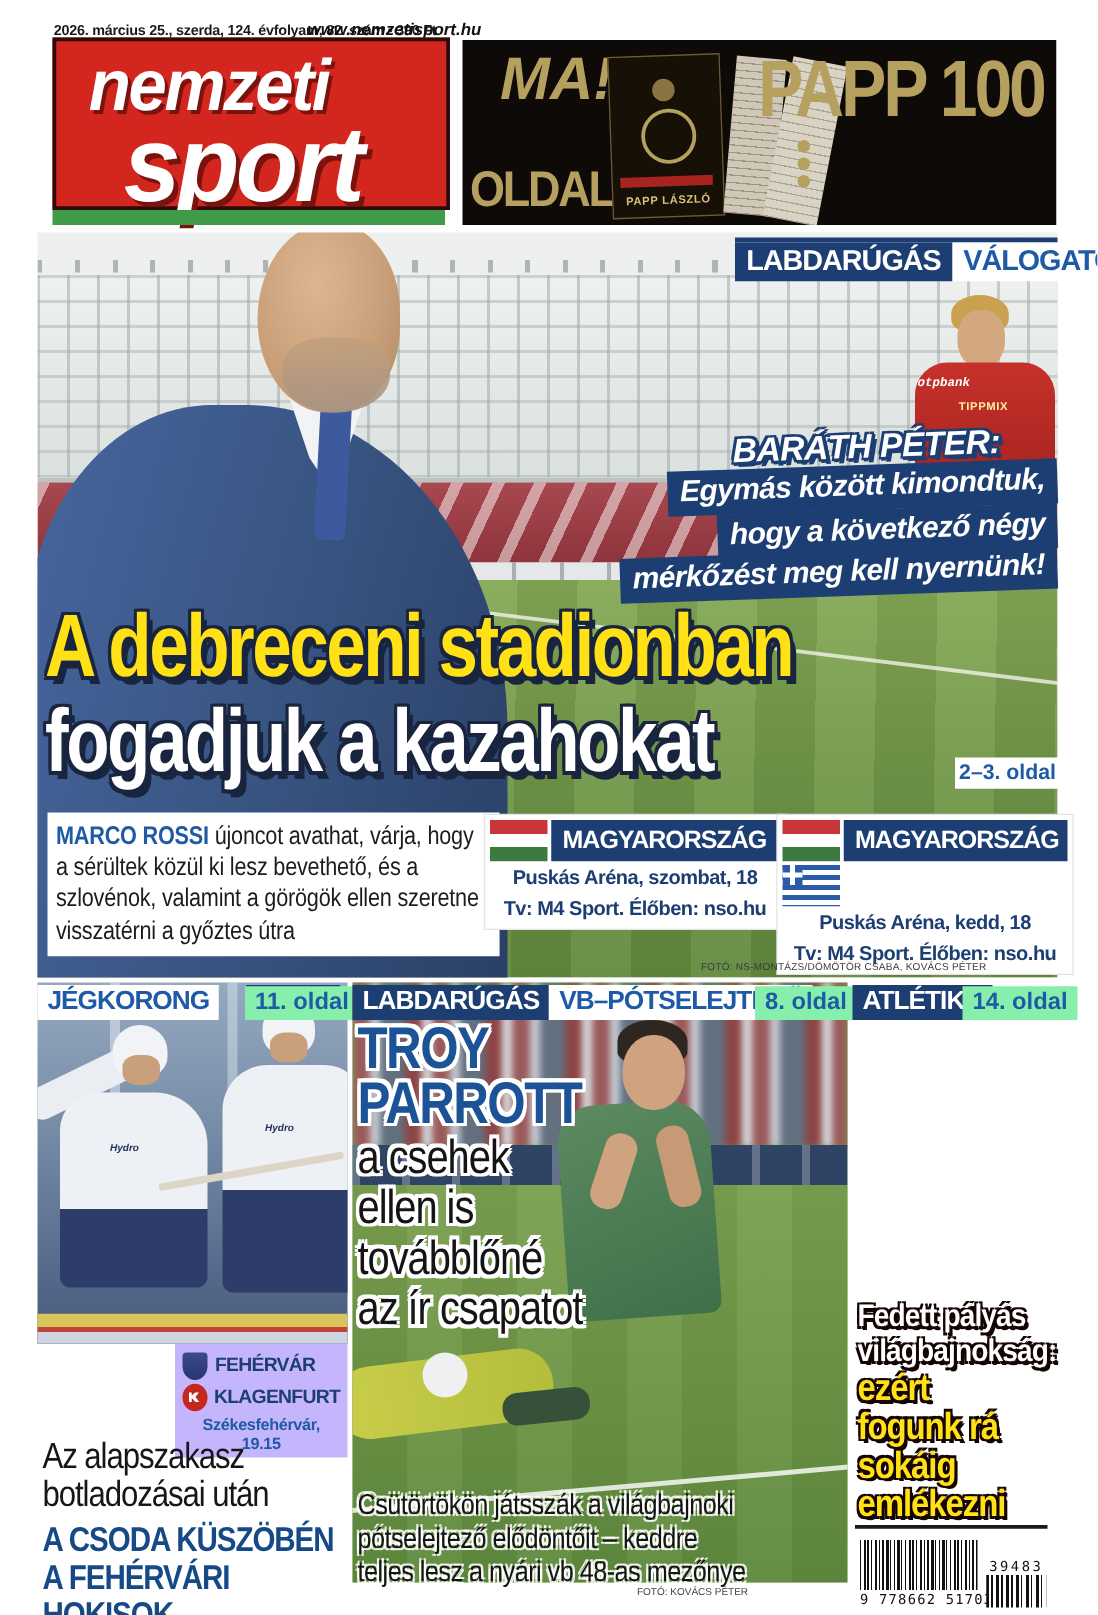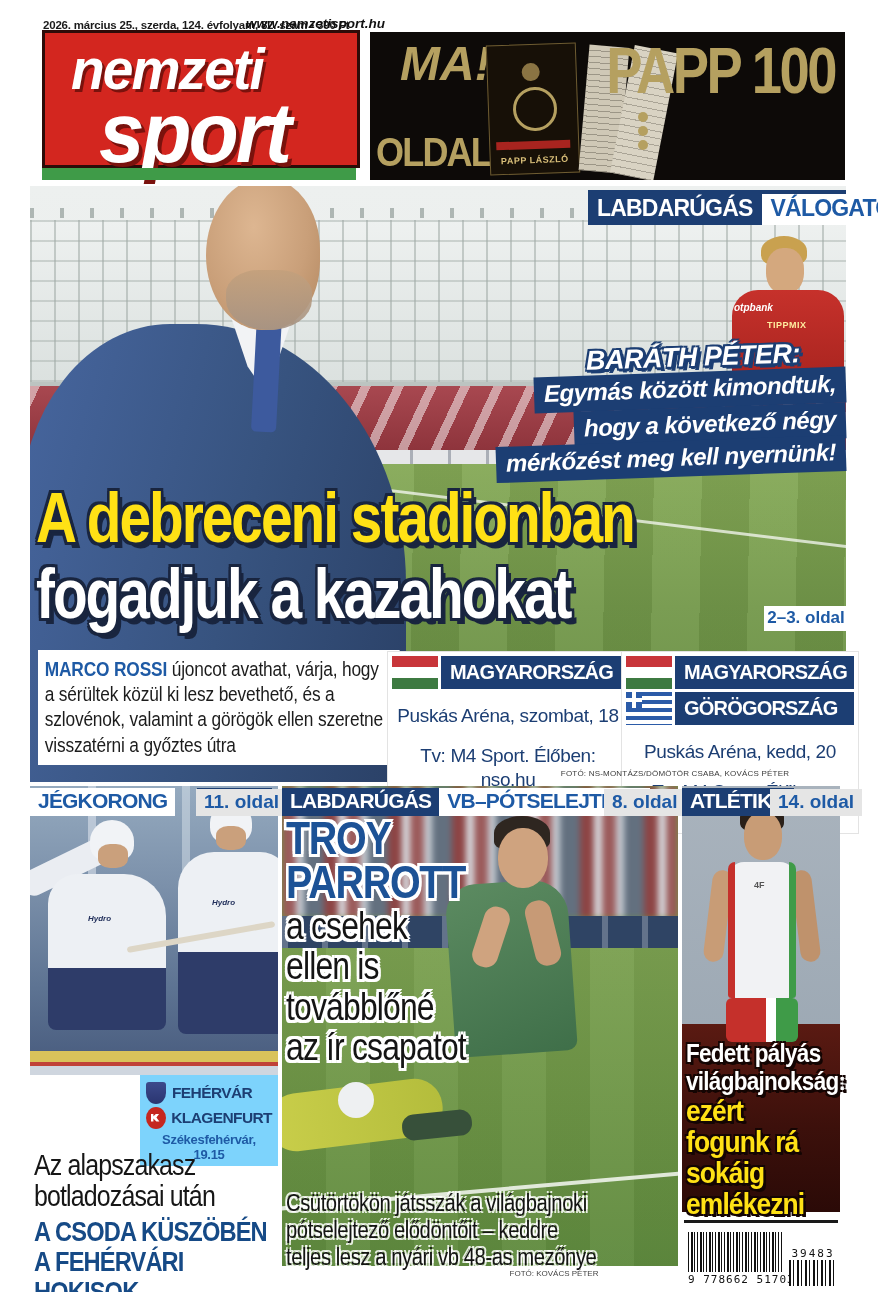--- a/index.html
+++ b/index.html
@@ -65,21 +65,21 @@
   .rossi-head{position:absolute;left:176px;top:-8px;width:114px;height:152px;
               background:radial-gradient(ellipse at 42% 32%,#ddb691 0%,#c99f79 58%,#b2875f 100%);
               border-radius:52% 48% 46% 50%;}
   .rossi-beard{position:absolute;left:196px;top:84px;width:86px;height:60px;
                background:linear-gradient(#c3a07c,#a59384);border-radius:40% 40% 52% 52%;opacity:.9;}
 
   .pl-hair{position:absolute;left:731px;top:50px;width:46px;height:30px;background:#c9a14f;border-radius:50% 50% 35% 35%;}
   .pl-face{position:absolute;left:736px;top:62px;width:38px;height:46px;background:#d4a87e;border-radius:45%;}
   .pl-body{position:absolute;left:702px;top:104px;width:112px;height:94px;
            background:linear-gradient(180deg,#c6312b 0%,#a8241f 100%);border-radius:26px 26px 0 0;}
-  .pl-sp1{position:absolute;left:704px;top:116px;color:#fff;font-weight:bold;font-style:italic;font-size:10px;}
+  .pl-sp1{position:absolute;left:704px;top:116px;color:#fff;font-weight:bold;font-style:italic;font-size:10px;font-family:Liberation Mono, monospace;}
   .pl-sp2{position:absolute;left:737px;top:134px;color:#ffec9f;font-weight:900;font-size:9px;letter-spacing:.5px;}
 
   
   .tagbar{left:588px;top:190px;width:258px;border-top:4px solid #1c3e73;display:flex;}
   .tag-navy{background:#1c3e73;color:#fff;}
   .tag-white{background:#fff;color:#1e5aa5;}
   .tagbar span{font-weight:900;font-size:23px;letter-spacing:-0.8px;padding:1px 9px 3px 9px;white-space:nowrap;}
 
   
   .quote-speaker{left:586px;top:342px;color:#fff;font-weight:900;font-style:italic;font-size:27px;letter-spacing:-0.5px;
@@ -111,29 +111,29 @@
   .flag{width:46px;height:33px;margin-right:3px;position:relative;overflow:hidden;}
   .flag-hu{background:linear-gradient(180deg,#c8353a 0 33%,#fff 33% 66%,#3d7a41 66% 100%);}
   .flag-si{background:linear-gradient(180deg,#fff 0 33%,#2b5ba8 33% 66%,#c8353a 66% 100%);}
   .flag-si i{position:absolute;left:8px;top:8px;width:9px;height:11px;background:#2b5ba8;border:1px solid #fff;border-radius:0 0 50% 50%;}
   .flag-gr{background:repeating-linear-gradient(180deg,#2b5ba8 0 4px,#fff 4px 8px);}
   .flag-gr i{position:absolute;left:0;top:0;width:16px;height:16px;background:#2b5ba8;}
   .flag-gr i:before{content:"";position:absolute;left:6px;top:0;width:4px;height:16px;background:#fff;}
   .flag-gr i:after{content:"";position:absolute;left:0;top:6px;width:16px;height:4px;background:#fff;}
   .match-team{flex:1;background:#1c3e73;color:#fff;font-weight:900;font-size:20px;letter-spacing:-0.8px;
               display:flex;align-items:center;padding-left:9px;white-space:nowrap;}
-  .match-info{text-align:center;color:#1c3e73;font-weight:400;font-size:19px;line-height:1.3;margin-top:15px;letter-spacing:-0.4px;}
+  .match-info{text-align:center;color:#1c3e73;font-weight:700;font-size:16px;line-height:1.3;margin-top:4px;letter-spacing:-0.4px;}
   .hero-credit{left:504px;top:769px;width:342px;text-align:center;font-size:8px;color:#3a3a3a;letter-spacing:.2px;}
 
   
   .colhead span{font-weight:900;font-size:21px;letter-spacing:-0.8px;padding:1px 8px 3px 8px;white-space:nowrap;}
   .ch-left{left:30px;top:788px;display:flex;gap:22px;}
   .ch-mid{left:282px;top:788px;display:flex;}
   .ch-right{left:682px;top:788px;display:flex;}
-  .pg-box{position:absolute;background:#e5e5e5;color:#1e5aa5;font-weight:900;font-size:19px;padding:2px 8px 3px 8px;white-space:nowrap;}
+  .pg-box{position:absolute;background:#86efac;color:#1e5aa5;font-weight:900;font-size:19px;padding:2px 8px 3px 8px;white-space:nowrap;}
   .pg11{left:196px;top:789px;} .pg8{left:604px;top:789px;} .pg14{left:770px;top:789px;}
 
   
   .hockey{left:30px;top:786px;width:248px;height:289px;overflow:hidden;
           background:linear-gradient(180deg,#95aabf 0%,#7b90aa 35%,#5d7392 70%,#46597c 100%);}
   .hk-glass1{position:absolute;left:58px;top:0;width:8px;height:170px;background:rgba(225,232,240,.55);}
   .hk-glass2{position:absolute;left:152px;top:0;width:8px;height:170px;background:rgba(225,232,240,.45);}
   .hk-armA{position:absolute;left:-12px;top:68px;width:96px;height:26px;background:#eaedf2;transform:rotate(-26deg);border-radius:12px;}
   .hk-bodyA{position:absolute;left:18px;top:88px;width:118px;height:156px;border-radius:30px 42px 8px 8px;
             background:linear-gradient(180deg,#edf0f4 0 60%,#2e3c69 60% 100%);}
@@ -143,21 +143,21 @@
             background:linear-gradient(180deg,#edf0f4 0 55%,#2e3c69 55% 100%);}
   .hk-helmB{position:absolute;left:180px;top:16px;width:42px;height:42px;background:#f1f3f6;border-radius:50% 50% 40% 40%;}
   .hk-faceB{position:absolute;left:186px;top:40px;width:30px;height:24px;background:#caa07c;border-radius:40%;}
   .hk-stick{position:absolute;left:96px;top:148px;width:150px;height:6px;background:#ddd6c6;transform:rotate(-10deg);border-radius:3px;}
   .hk-board{position:absolute;left:0;bottom:0;width:100%;height:24px;
             background:linear-gradient(180deg,#d9c35b 0 45%,#c04238 45% 62%,#cfd6df 62% 100%);}
   .hk-sp{position:absolute;color:#23315c;font-style:italic;font-weight:bold;font-size:8px;}
   .hk-sp1{left:58px;top:128px;} .hk-sp2{left:182px;top:112px;}
 
   
-  .fkbox{left:140px;top:1075px;width:138px;background:#7dd3fc;padding:5px 6px 4px 6px;box-sizing:border-box;}
+  .fkbox{left:140px;top:1075px;width:138px;background:#c4b5fd;padding:5px 6px 4px 6px;box-sizing:border-box;}
   .fk-row{display:flex;align-items:center;height:25px;}
   .fk-shield{width:20px;height:22px;background:linear-gradient(#3c4a8c,#2a3570);border-radius:3px 3px 50% 50%;margin-right:6px;}
   .fk-kac{width:22px;height:22px;background:#c5271f;border-radius:50%;margin-right:5px;position:relative;}
   .fk-kac:before{content:"";position:absolute;left:5px;top:7px;width:12px;height:8px;background:#fff;
                  clip-path:polygon(0 0,20% 0,20% 35%,45% 0,70% 0,45% 50%,70% 100%,45% 100%,20% 62%,20% 100%,0 100%);}
   .fk-name{color:#1c3e73;font-weight:900;font-size:15.5px;letter-spacing:-0.6px;}
   .fk-info{color:#1e5aa5;font-weight:900;font-size:13px;text-align:center;margin-top:2px;letter-spacing:-0.3px;}
 
   
   .hktext{left:34px;top:1150px;width:300px;transform:scaleX(.86);transform-origin:left top;}
@@ -309,23 +309,22 @@
 
   <div class="abs match m2">
     <div class="match-row">
       <div class="flag flag-hu"></div>
       <div class="match-team">MAGYARORSZÁG</div>
     </div>
     <div class="match-row">
       <div class="flag flag-gr">
           <i></i>
         </div>
-      <div class="match-team">GÖRÖGORSZÁG</div>
-    </div>
-    <div class="match-info">Puskás Aréna, kedd, 20</div>
+    </div>
+    <div class="match-info">Puskás Aréna, kedd, 18</div>
     <div class="match-info">Tv: M4 Sport. Élőben: nso.hu</div>
   </div>
 
   <div class="abs hero-credit">FOTÓ: NS-MONTÁZS/DÖMÖTÖR CSABA, KOVÁCS PÉTER</div>
 
   <div class="abs hockey">
     <div class="hk-glass1"></div>
     <div class="hk-glass2"></div>
     <div class="hk-armA"></div>
     <div class="hk-bodyA"></div>
@@ -396,32 +395,20 @@
     <div>továbblőné</div>
     <div>az ír csapatot</div>
   </div>
   <div class="abs mid-bottom">
     <div>Csütörtökön játsszák a világbajnoki</div>
     <div>pótselejtező elődöntőit – keddre</div>
     <div>teljes lesz a nyári vb 48-as mezőnye</div>
   </div>
   <div class="abs mid-credit">FOTÓ: KOVÁCS PÉTER</div>
 
-  <div class="abs ath">
-    <div class="ath-dark"></div>
-    <div class="ath-armL"></div>
-    <div class="ath-armR"></div>
-    <div class="ath-tank"></div>
-    <div class="ath-strL"></div>
-    <div class="ath-strR"></div>
-    <div class="ath-logo">4F</div>
-    <div class="ath-shorts"></div>
-    <div class="ath-hair"></div>
-    <div class="ath-head"></div>
-  </div>
   <div class="abs colhead ch-right">
     <span class="tag-navy">ATLÉTIKA</span>
   </div>
   <div class="pg-box pg14">14. oldal</div>
 
   <div class="abs ath-white">
     <div>Fedett pályás</div>
     <div>világbajnokság:</div>
   </div>
   <div class="abs ath-yellow">

